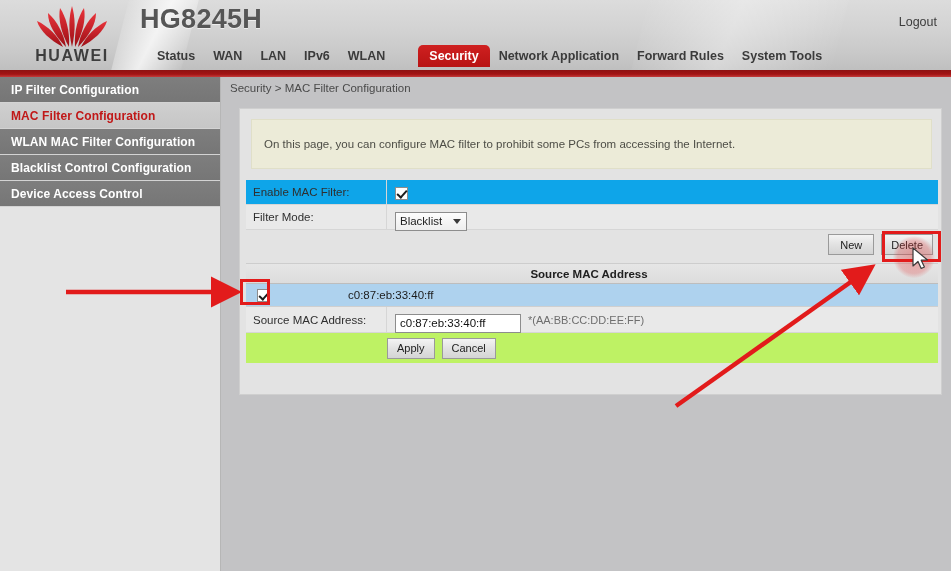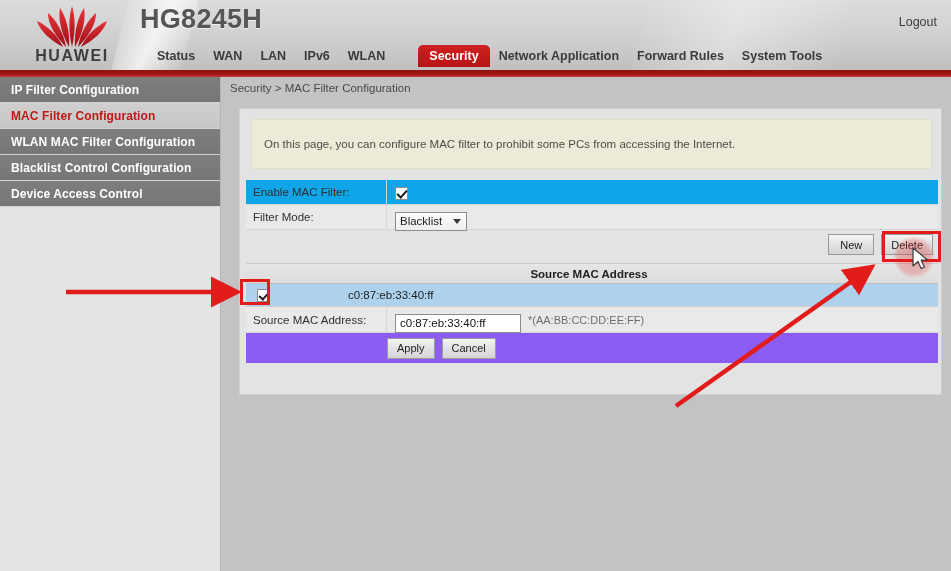--- a/index.html
+++ b/index.html
@@ -255,21 +255,21 @@
     padding: 0 4px;
     cursor: text;
   }
   .hint {
     font-size: 11px; color: #6e6e6e;
     margin-left: 7px;
   }
   .applybar {
     position: absolute; left: 6px; top: 224px;
     width: 692px; height: 30px;
-    background: #8b5cf6;
+    background: #bef264;
     display: flex; align-items: center;
     padding-left: 141px;
     gap: 7px;
   }
 
   
   .overlay {
     position: absolute; left: 0; top: 0;
     width: 951px; height: 571px;
     pointer-events: none;

